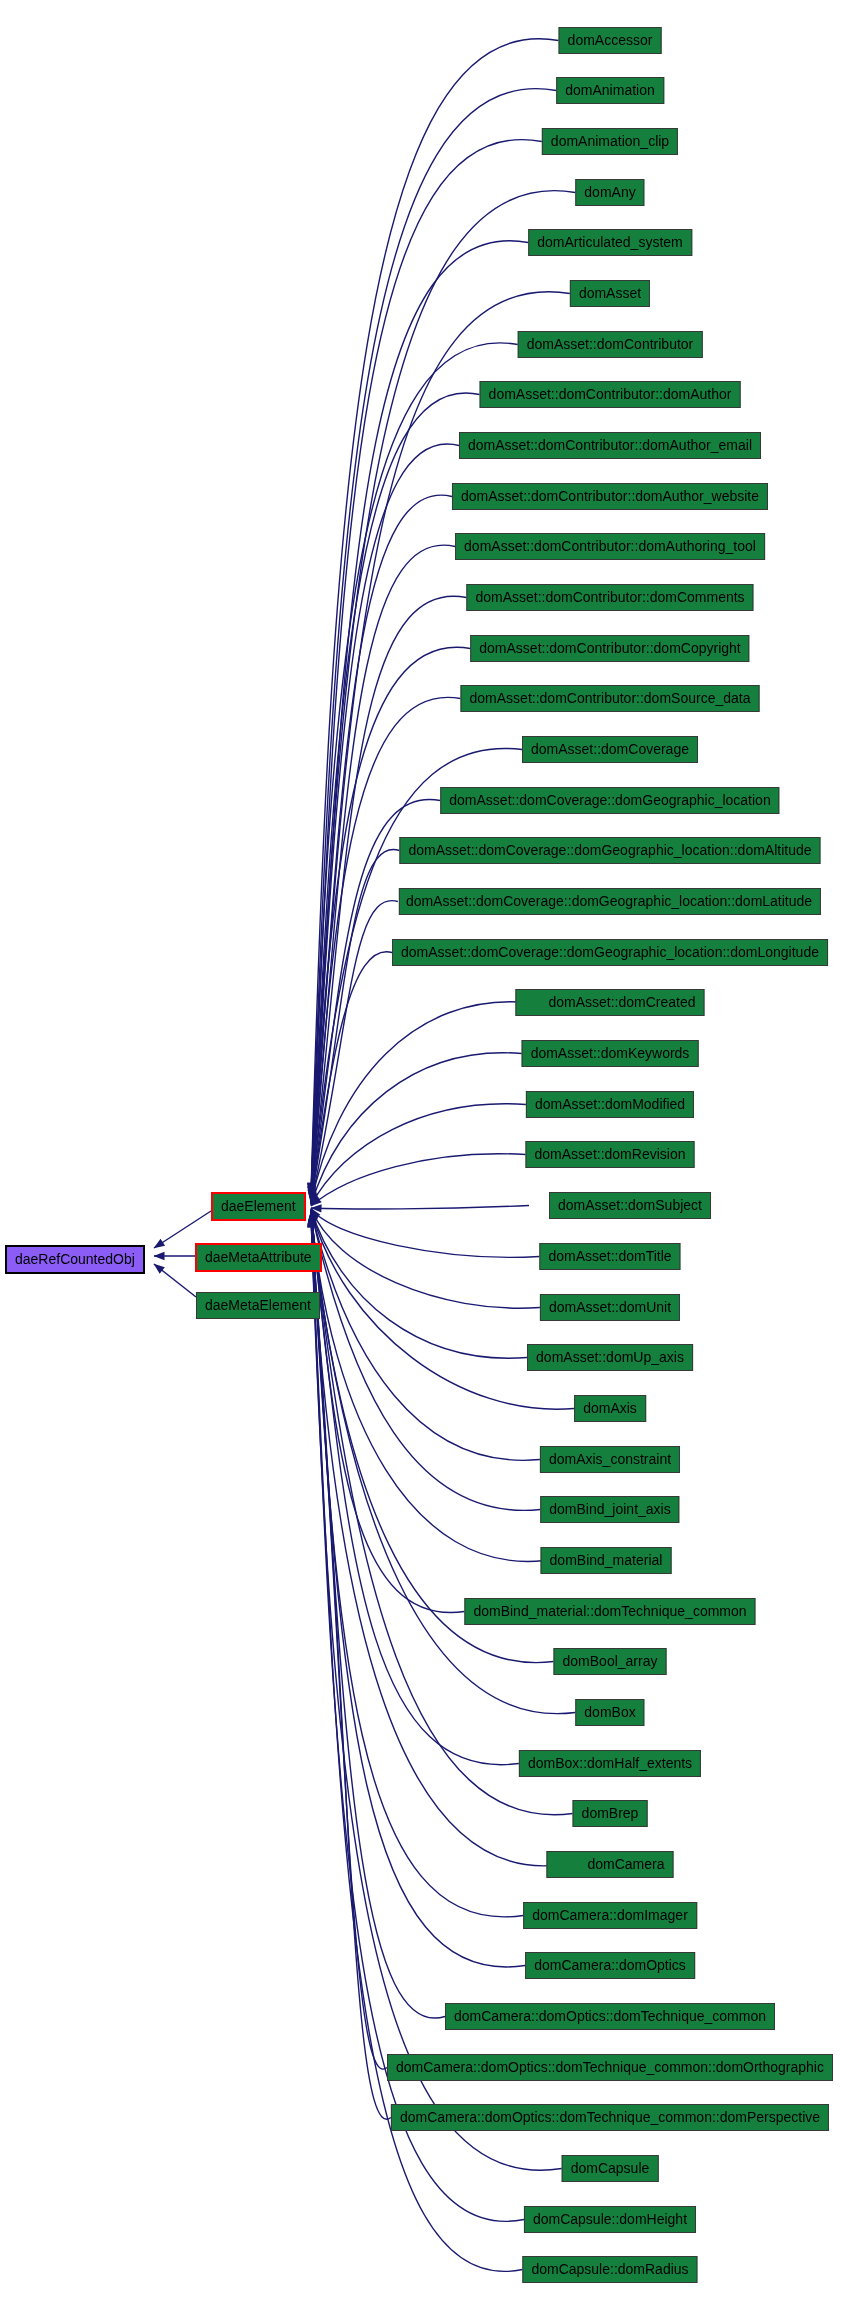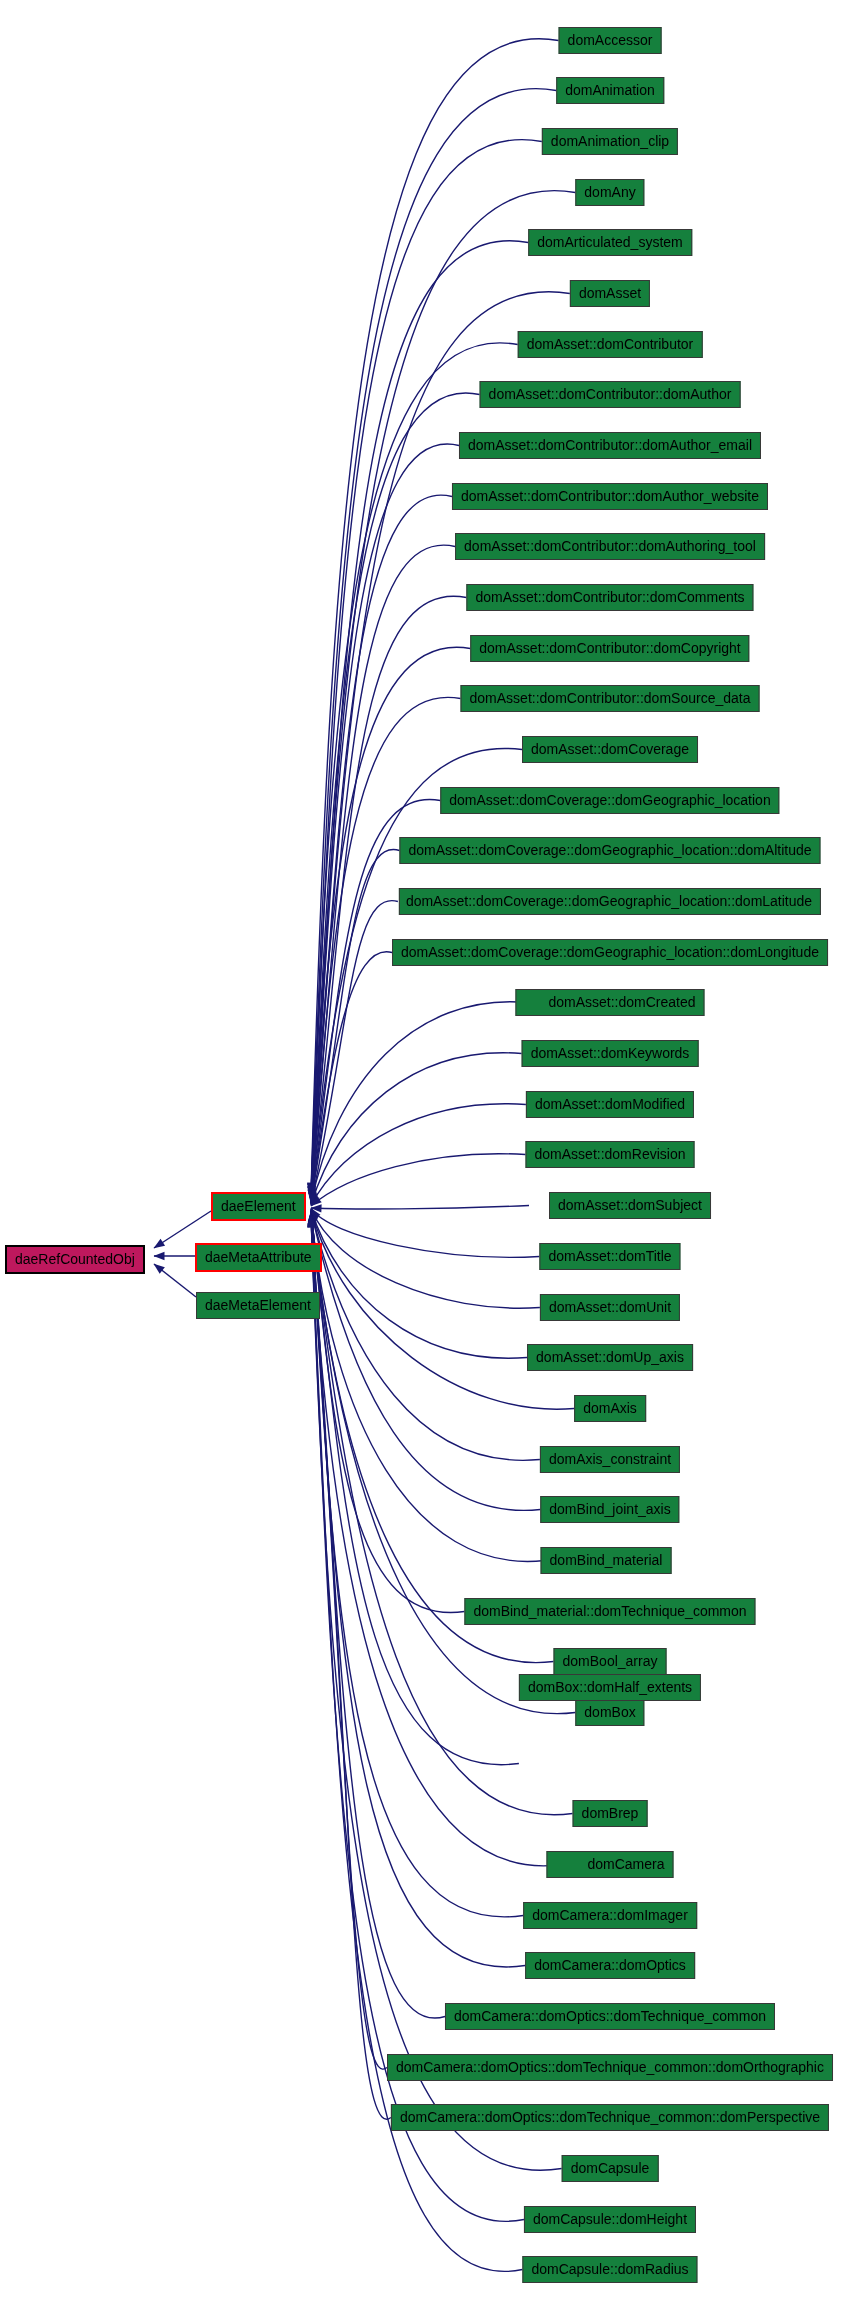--- a/index.html
+++ b/index.html
@@ -90,21 +90,21 @@
         <path d="M 311 1215.7142857142858 C 351 1756.7857142857142, 351 2148.5535714285716, 390.90625 2117.5" fill="none" stroke="#191970" stroke-width="1.4" marker-start="url(#arrow-start)"></path>
         <path d="M 311 1216.142857142857 C 331 1787.557142857143, 361.6953125 2201.070714285714, 561.6953125 2168.5" fill="none" stroke="#191970" stroke-width="1.4" marker-start="url(#arrow-start)"></path>
         <path d="M 311 1216.5714285714287 C 335 1818.3285714285714, 351 2253.587857142857, 523.953125 2219.5" fill="none" stroke="#191970" stroke-width="1.4" marker-start="url(#arrow-start)"></path>
         <path d="M 311 1217 C 339 1848.5, 351 2305.075, 522.3984375 2269.5" fill="none" stroke="#191970" stroke-width="1.4" marker-start="url(#arrow-start)"></path>
         <path d="M 211 1211 L 154 1248" fill="none" stroke="#191970" stroke-width="1.4" marker-end="url(#arrow-end)"></path>
         <path d="M 195 1256 L 154 1256" fill="none" stroke="#191970" stroke-width="1.4" marker-end="url(#arrow-end)"></path>
         <path d="M 196 1297 L 154 1264" fill="none" stroke="#191970" stroke-width="1.4" marker-end="url(#arrow-end)"></path>
       </g>
   </svg>
 
-  <div class="node root" id="node-root" style="left: 5px; top: 1245px; background: #be185d;">daeRefCountedObj</div>
+  <div class="node root" id="node-root" style="left: 5px; top: 1245px; background: #8b5cf6;">daeRefCountedObj</div>
 
   <div class="node red" id="node-daeElement" style="left: 211px; top: 1192px; border-color: rgb(255, 0, 0); text-align: right;">daeElement</div>
 
   <div class="node red" id="node-daeMetaAttribute" style="left: 195px; top: 1243px; border-color: rgb(255, 0, 0); text-align: right;">daeMetaAttribute</div>
 
   <div class="node" id="node-daeMetaElement" style="left: 196px; top: 1292px; border-color: rgb(56, 56, 56);">daeMetaElement</div>
 
   <div id="right-nodes">
       <div class="node rnode" style="left: 610px; top: 27px;">domAccessor</div>
       <div class="node rnode" style="left: 610px; top: 77px;">domAnimation</div>
@@ -133,21 +133,21 @@
       <div class="node rnode" style="left: 610px; top: 1243px;">domAsset::domTitle</div>
       <div class="node rnode" style="left: 610px; top: 1294px;">domAsset::domUnit</div>
       <div class="node rnode" style="left: 610px; top: 1344px;">domAsset::domUp_axis</div>
       <div class="node rnode" style="left: 610px; top: 1395px;">domAxis</div>
       <div class="node rnode" style="left: 610px; top: 1446px;">domAxis_constraint</div>
       <div class="node rnode" style="left: 610px; top: 1496px;">domBind_joint_axis</div>
       <div class="node rnode" style="left: 606px; top: 1547px;">domBind_material</div>
       <div class="node rnode" style="left: 610px; top: 1598px;">domBind_material::domTechnique_common</div>
       <div class="node rnode" style="left: 610px; top: 1648px;">domBool_array</div>
       <div class="node rnode" style="left: 610px; top: 1699px;">domBox</div>
-      <div class="node rnode" style="left: 610px; top: 1674px; text-align: right;">domBox::domHalf_extents</div>
+      <div class="node rnode" style="left: 610px; top: 1750px; text-align: right;">domBox::domHalf_extents</div>
       <div class="node rnode" style="left: 610px; top: 1800px;">domBrep</div>
       <div class="node rnode" style="left: 610px; top: 1851px; padding-left: 40px;">domCamera</div>
       <div class="node rnode" style="left: 610px; top: 1902px;">domCamera::domImager</div>
       <div class="node rnode" style="left: 610px; top: 1952px;">domCamera::domOptics</div>
       <div class="node rnode" style="left: 610px; top: 2003px;">domCamera::domOptics::domTechnique_common</div>
       <div class="node rnode" style="left: 610px; top: 2054px;">domCamera::domOptics::domTechnique_common::domOrthographic</div>
       <div class="node rnode" style="left: 610px; top: 2104px;">domCamera::domOptics::domTechnique_common::domPerspective</div>
       <div class="node rnode" style="left: 610px; top: 2155px;">domCapsule</div>
       <div class="node rnode" style="left: 610px; top: 2206px;">domCapsule::domHeight</div>
       <div class="node rnode" style="left: 610px; top: 2256px;">domCapsule::domRadius</div>

